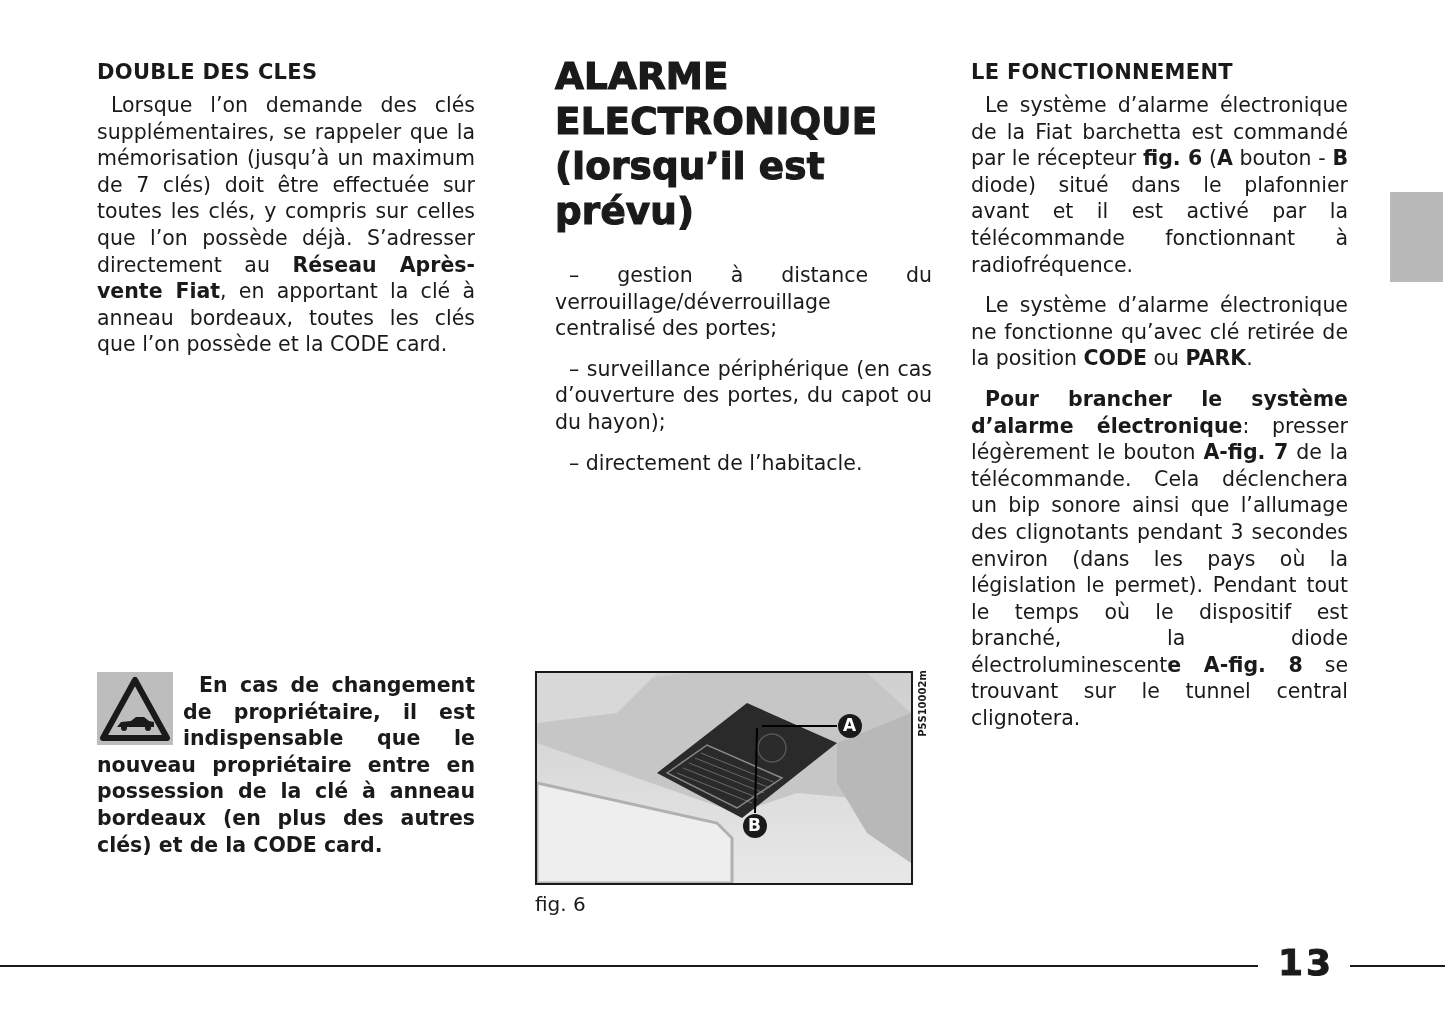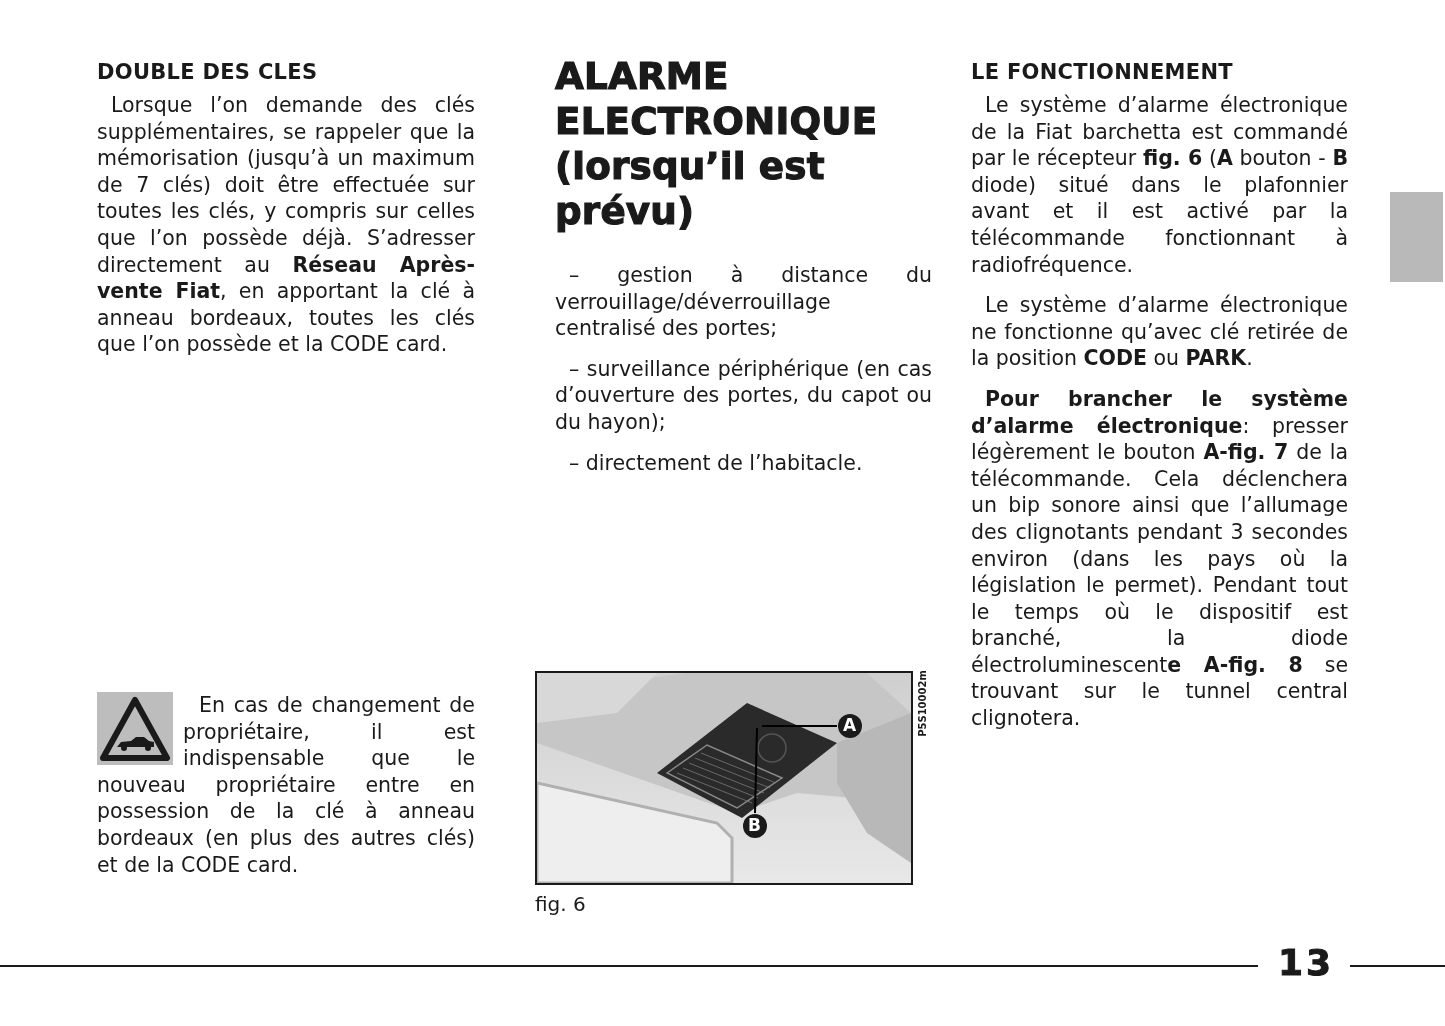--- a/index.html
+++ b/index.html
@@ -9,21 +9,21 @@
   .col p { margin:0 0 14px 0; text-align:justify; text-indent:14px; hyphens:none; }
   .h2 { font-weight:bold; font-size:21px; letter-spacing:0.3px; margin:0 0 6px 0; line-height:28px; }
   #col1 { left:97px; top:58px; width:378px; }
   #col2 { left:535px; top:54px; width:377px;margin-left:20px; }
   #col3 { left:971px; top:58px; width:377px; }
   .bigtitle { font-family:"DejaVu Sans", sans-serif; font-weight:900; font-size:38px;
               line-height:45px; letter-spacing:0.2px; margin:0 0 28px 0; transform:scaleX(0.98);
               transform-origin:left; -webkit-text-stroke:1.2px #1a1a1a; }
   .bigtitle span { display:block; }
   b { font-weight:bold; }
-  .warn { position:absolute; left:97px; top:692px; width:378px; font-weight:normal; font-size:20.5px;
+  .warn { position:absolute; left:97px; top:672px; width:378px; font-weight:bold; font-size:20.5px;
           line-height:26.6px; text-align:justify; }
   .warn-icon { float:left; width:76px; height:73px; background:#bdbdbd; margin:0 10px 0 0; position:relative; }
   .warn p { margin:0; text-indent:16px; }
   .figbox { position:absolute; left:535px; top:671px; width:374px; height:210px; border:2px solid #1a1a1a;
             background:#dcdcdc; overflow:hidden; }
   .figcode { position:absolute; left:913px; top:672px; width:18px; height:70px; }
   .figcode span { position:absolute; left:-26px; top:26px; transform:rotate(-90deg); font-size:10px;
                   font-weight:bold; white-space:nowrap; width:70px; text-align:center; }
   .figcap { position:absolute; left:535px; top:892px; font-size:20px; }
   .tab { position:absolute; left:1390px; top:192px; width:53px; height:90px; background:#b9b9b9; }

